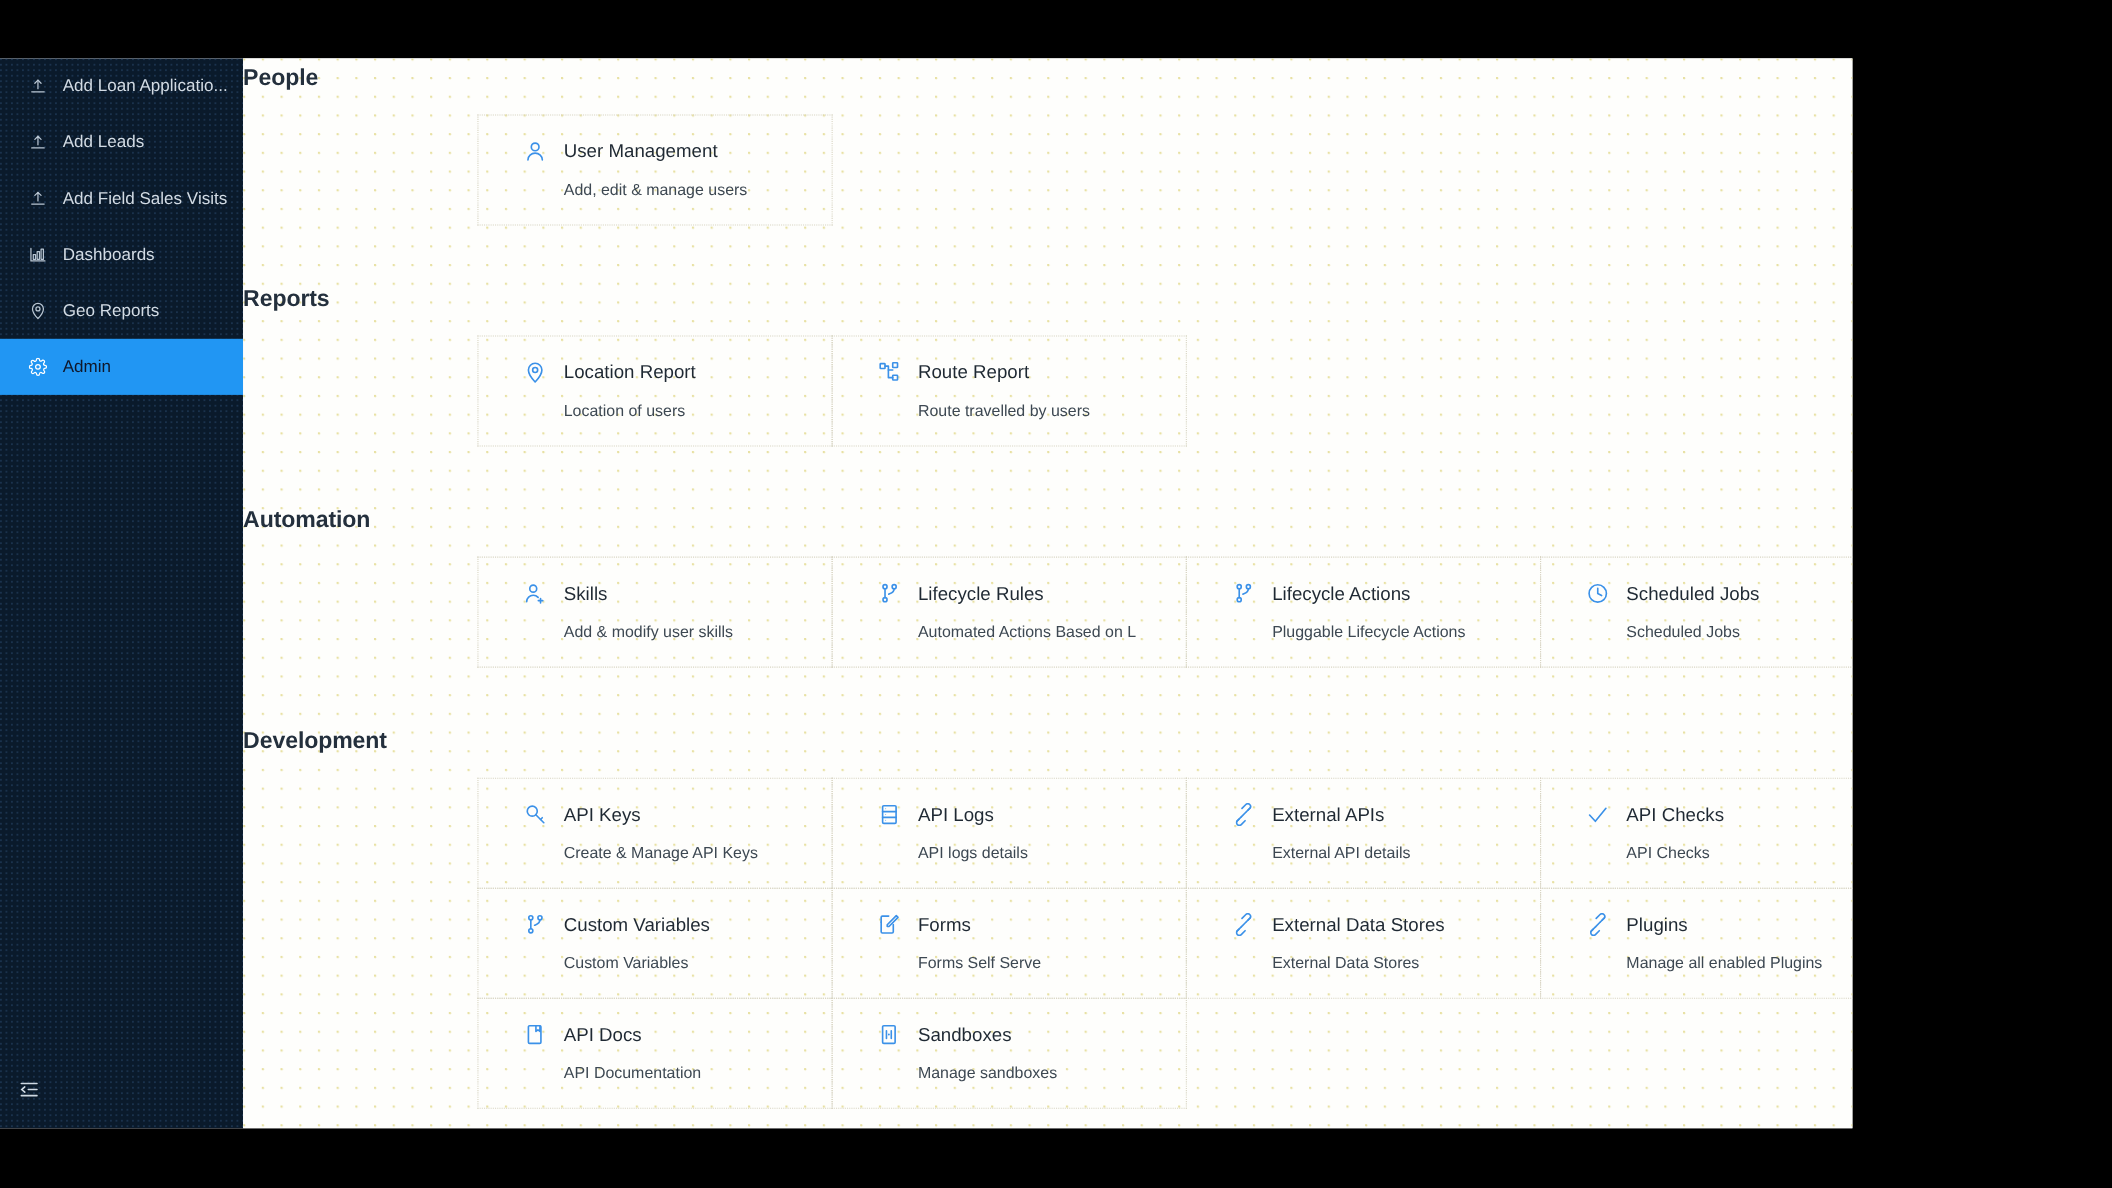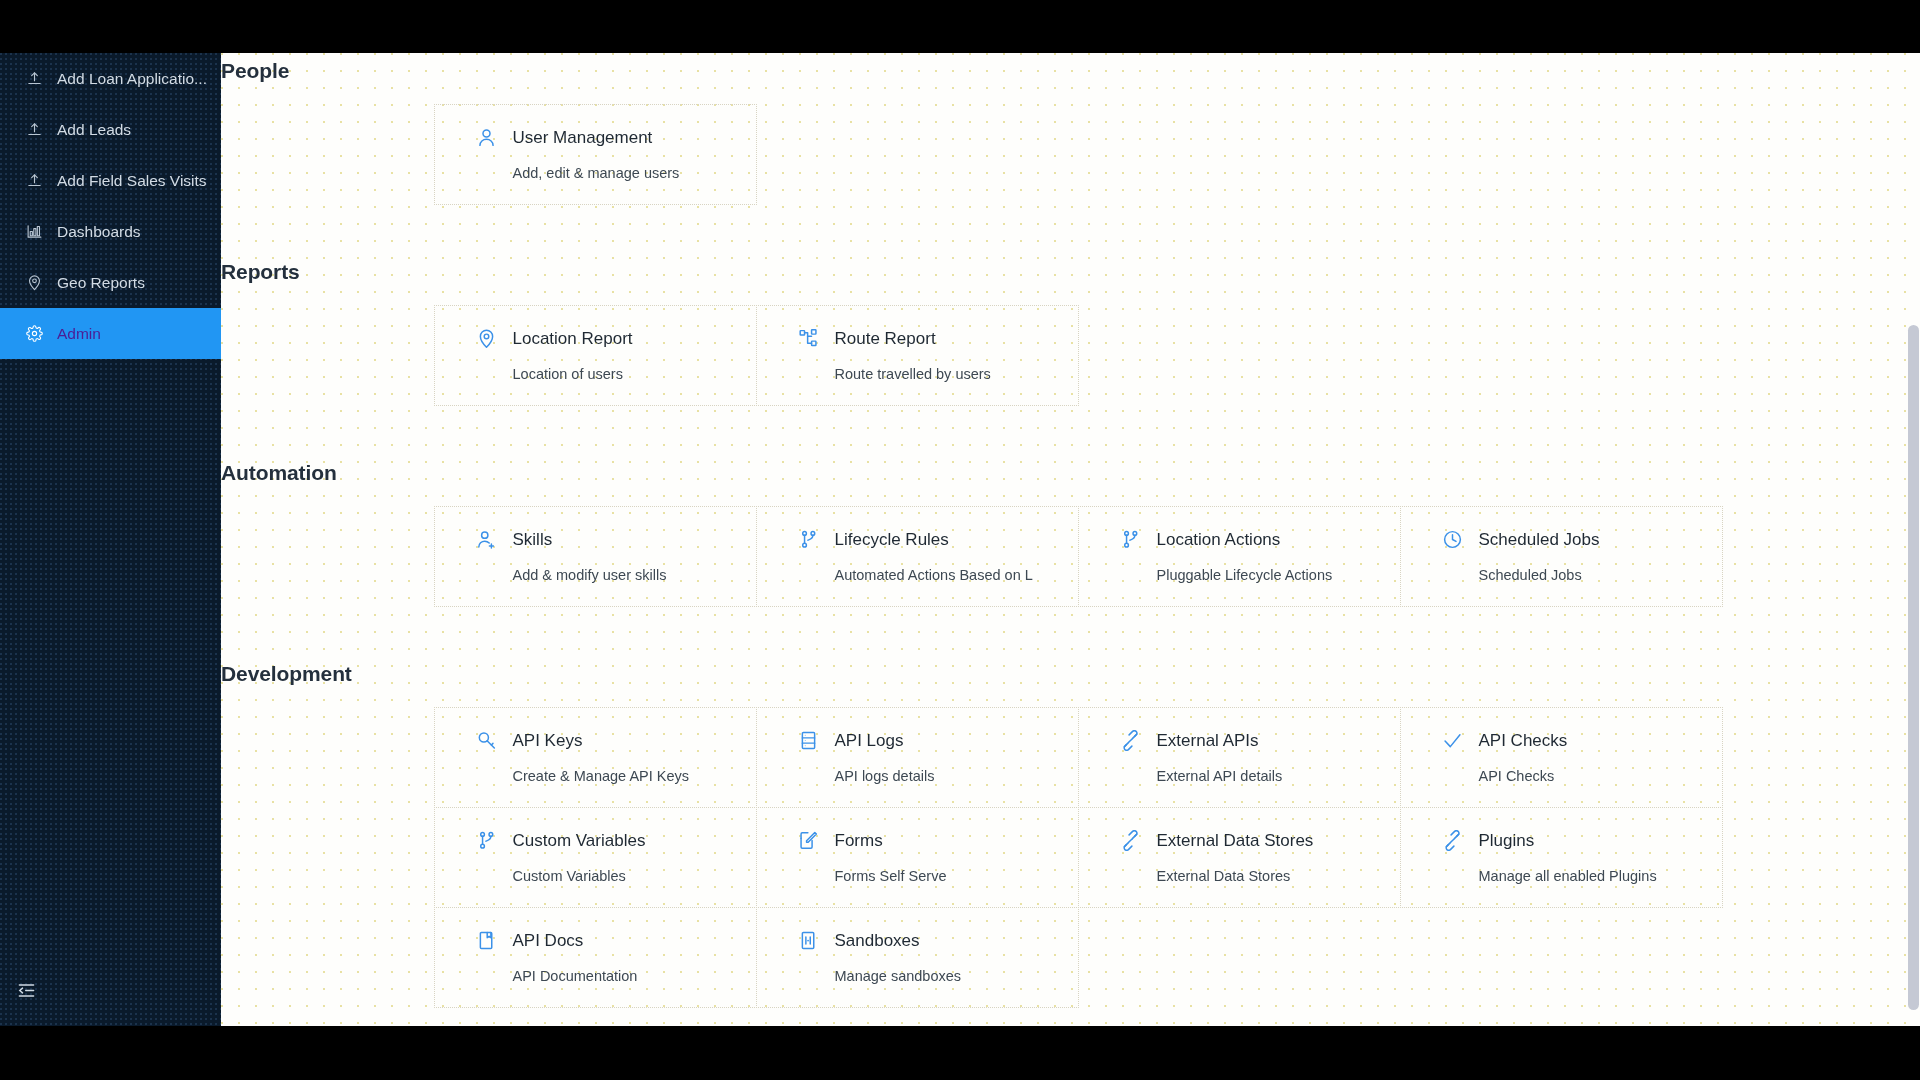--- a/index.html
+++ b/index.html
@@ -13,21 +13,21 @@
   
   #viewport-top-bar, #viewport-bottom-bar {
     position:absolute; left:0; width:1920px; background:#000;
   }
   #viewport-top-bar { top:0; height:53px; }
   #viewport-bottom-bar { top:1026px; height:54px; }
 
   
   #app {
     position:absolute; top:53px; left:0;
-    width:1920px; height:973px;
+    width:1684px; height:973px;
     background:#ffffff;
     overflow:hidden;
   }
 
   
   #sidebar {
     position:absolute; left:0; top:0;
     width:221px; height:973px;
     background:#0a1a2b;
     background-image:
@@ -40,21 +40,21 @@
     display:flex; align-items:center;
     padding-left:25px;
     gap:14px;
     font-size:15.5px;
     color:#d2dbe4;
     cursor:pointer;
     white-space:nowrap;
   }
   .nav-item.active {
     background:#2196f3;
-    color:#4c1d95;
+    color:#0f172a;
     text-align:center;
   }
   .nav-icon {
     width:18px; height:18px;
     display:flex; align-items:center; justify-content:center;
     flex:0 0 18px;
   }
   .nav-icon svg { width:17px; height:17px; display:block; }
   .nav-label { line-height:1; }
 
@@ -338,21 +338,21 @@
                   <svg viewBox="0 0 24 24">
                     <g fill="none" stroke="#3b91e8" stroke-width="1.7" stroke-linecap="round" stroke-linejoin="round">
                       <circle cx="7.5" cy="18.5" r="2.1"></circle>
                       <circle cx="7.5" cy="5" r="2.1"></circle>
                       <circle cx="17" cy="5" r="2.1"></circle>
                       <path d="M7.5 7.1v9.3"></path>
                       <path d="M17 7.1c0 4-3 4.6-5.6 5.6"></path>
                     </g>
                   </svg>
                 </span>
-                <span class="card-title">Location Actions</span>
+                <span class="card-title">Lifecycle Actions</span>
               </div>
               <div class="card-desc">Pluggable Lifecycle Actions</div>
             </div>
             <div class="card">
               <div class="card-head">
                 <span class="card-icon">
                   <svg viewBox="0 0 24 24">
                     <g fill="none" stroke="#3b91e8" stroke-width="1.7" stroke-linecap="round" stroke-linejoin="round">
                       <circle cx="12" cy="12" r="9"></circle>
                       <polyline points="12,6.6 12,12 16,14.2"></polyline>

